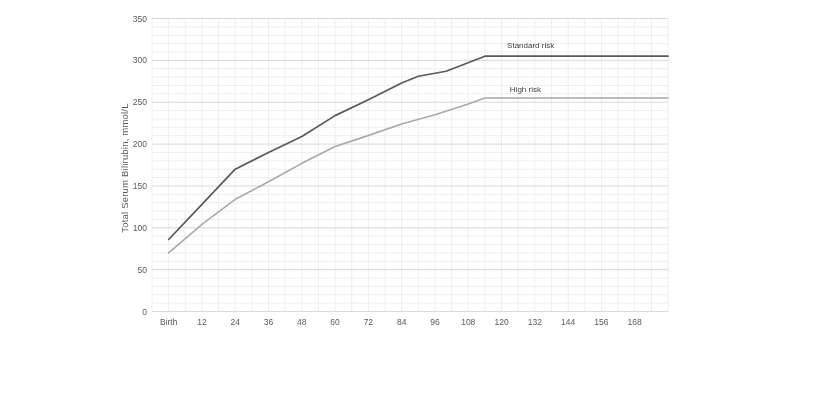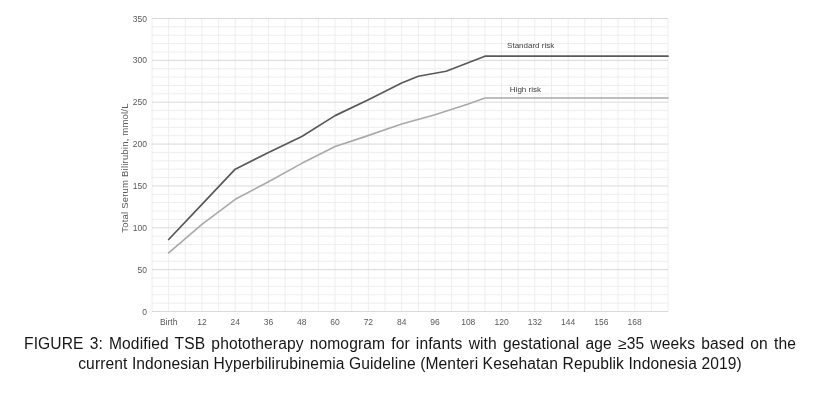--- a/index.html
+++ b/index.html
@@ -123,14 +123,13 @@
         <text x="568.1290322580645" y="325" text-anchor="middle" font-size="8.5" fill="#595959">144</text>
         <text x="601.4193548387096" y="325" text-anchor="middle" font-size="8.5" fill="#595959">156</text>
         <text x="634.7096774193549" y="325" text-anchor="middle" font-size="8.5" fill="#595959">168</text>
         <text x="128" y="168" text-anchor="middle" font-size="9.5" fill="#595959" letter-spacing="0.2" transform="rotate(-90 128 168)">Total Serum Bilirubin, mmol/L</text>
         <polyline points="168.6451612903226,239.5057142857143 201.93548387096774,204.34571428571428 235.2258064516129,169.18571428571428 268.51612903225805,152.44285714285715 301.80645161290323,136.53714285714287 335.0967741935484,115.60857142857142 368.38709677419354,99.70285714285714 401.67741935483866,82.96000000000001 418.3225806451613,76.26285714285714 446.06451612903226,71.24000000000001 457.1612903225806,67.05428571428573 484.9032258064516,56.17142857142858 634.7096774193549,56.17142857142858 668,56.17142857142858" fill="none" stroke="#595959" stroke-width="1.7" stroke-linejoin="round" stroke-linecap="round"></polyline>
         <polyline points="168.6451612903226,252.9 201.93548387096774,224.43714285714287 235.2258064516129,199.32285714285715 268.51612903225805,181.74285714285713 301.80645161290323,163.3257142857143 335.0967741935484,146.58285714285714 362.83870967741933,137.37428571428572 401.67741935483866,123.97999999999999 434.96774193548384,114.77142857142857 468.258064516129,103.88857142857142 484.9032258064516,98.02857142857144 634.7096774193549,98.02857142857144 668,98.02857142857144" fill="none" stroke="#a9a9a9" stroke-width="1.6" stroke-linejoin="round" stroke-linecap="round"></polyline>
         <text x="507.09677419354836" y="47.80000000000001" text-anchor="start" font-size="8" fill="#404040">Standard risk</text>
         <text x="509.8709677419355" y="92.16857142857143" text-anchor="start" font-size="8" fill="#404040">High risk</text>
       </svg>
   </div>
-  <p class="caption">FIGURE 3: Modified TSB phototherapy nomogram for infants with gestational age ≥35 weeks based on the current Indonesian Hyperbilirubinemia Guideline (Menteri Kesehatan Republik Indonesia 2019)</p>
 </div>
 
 </body></html>

